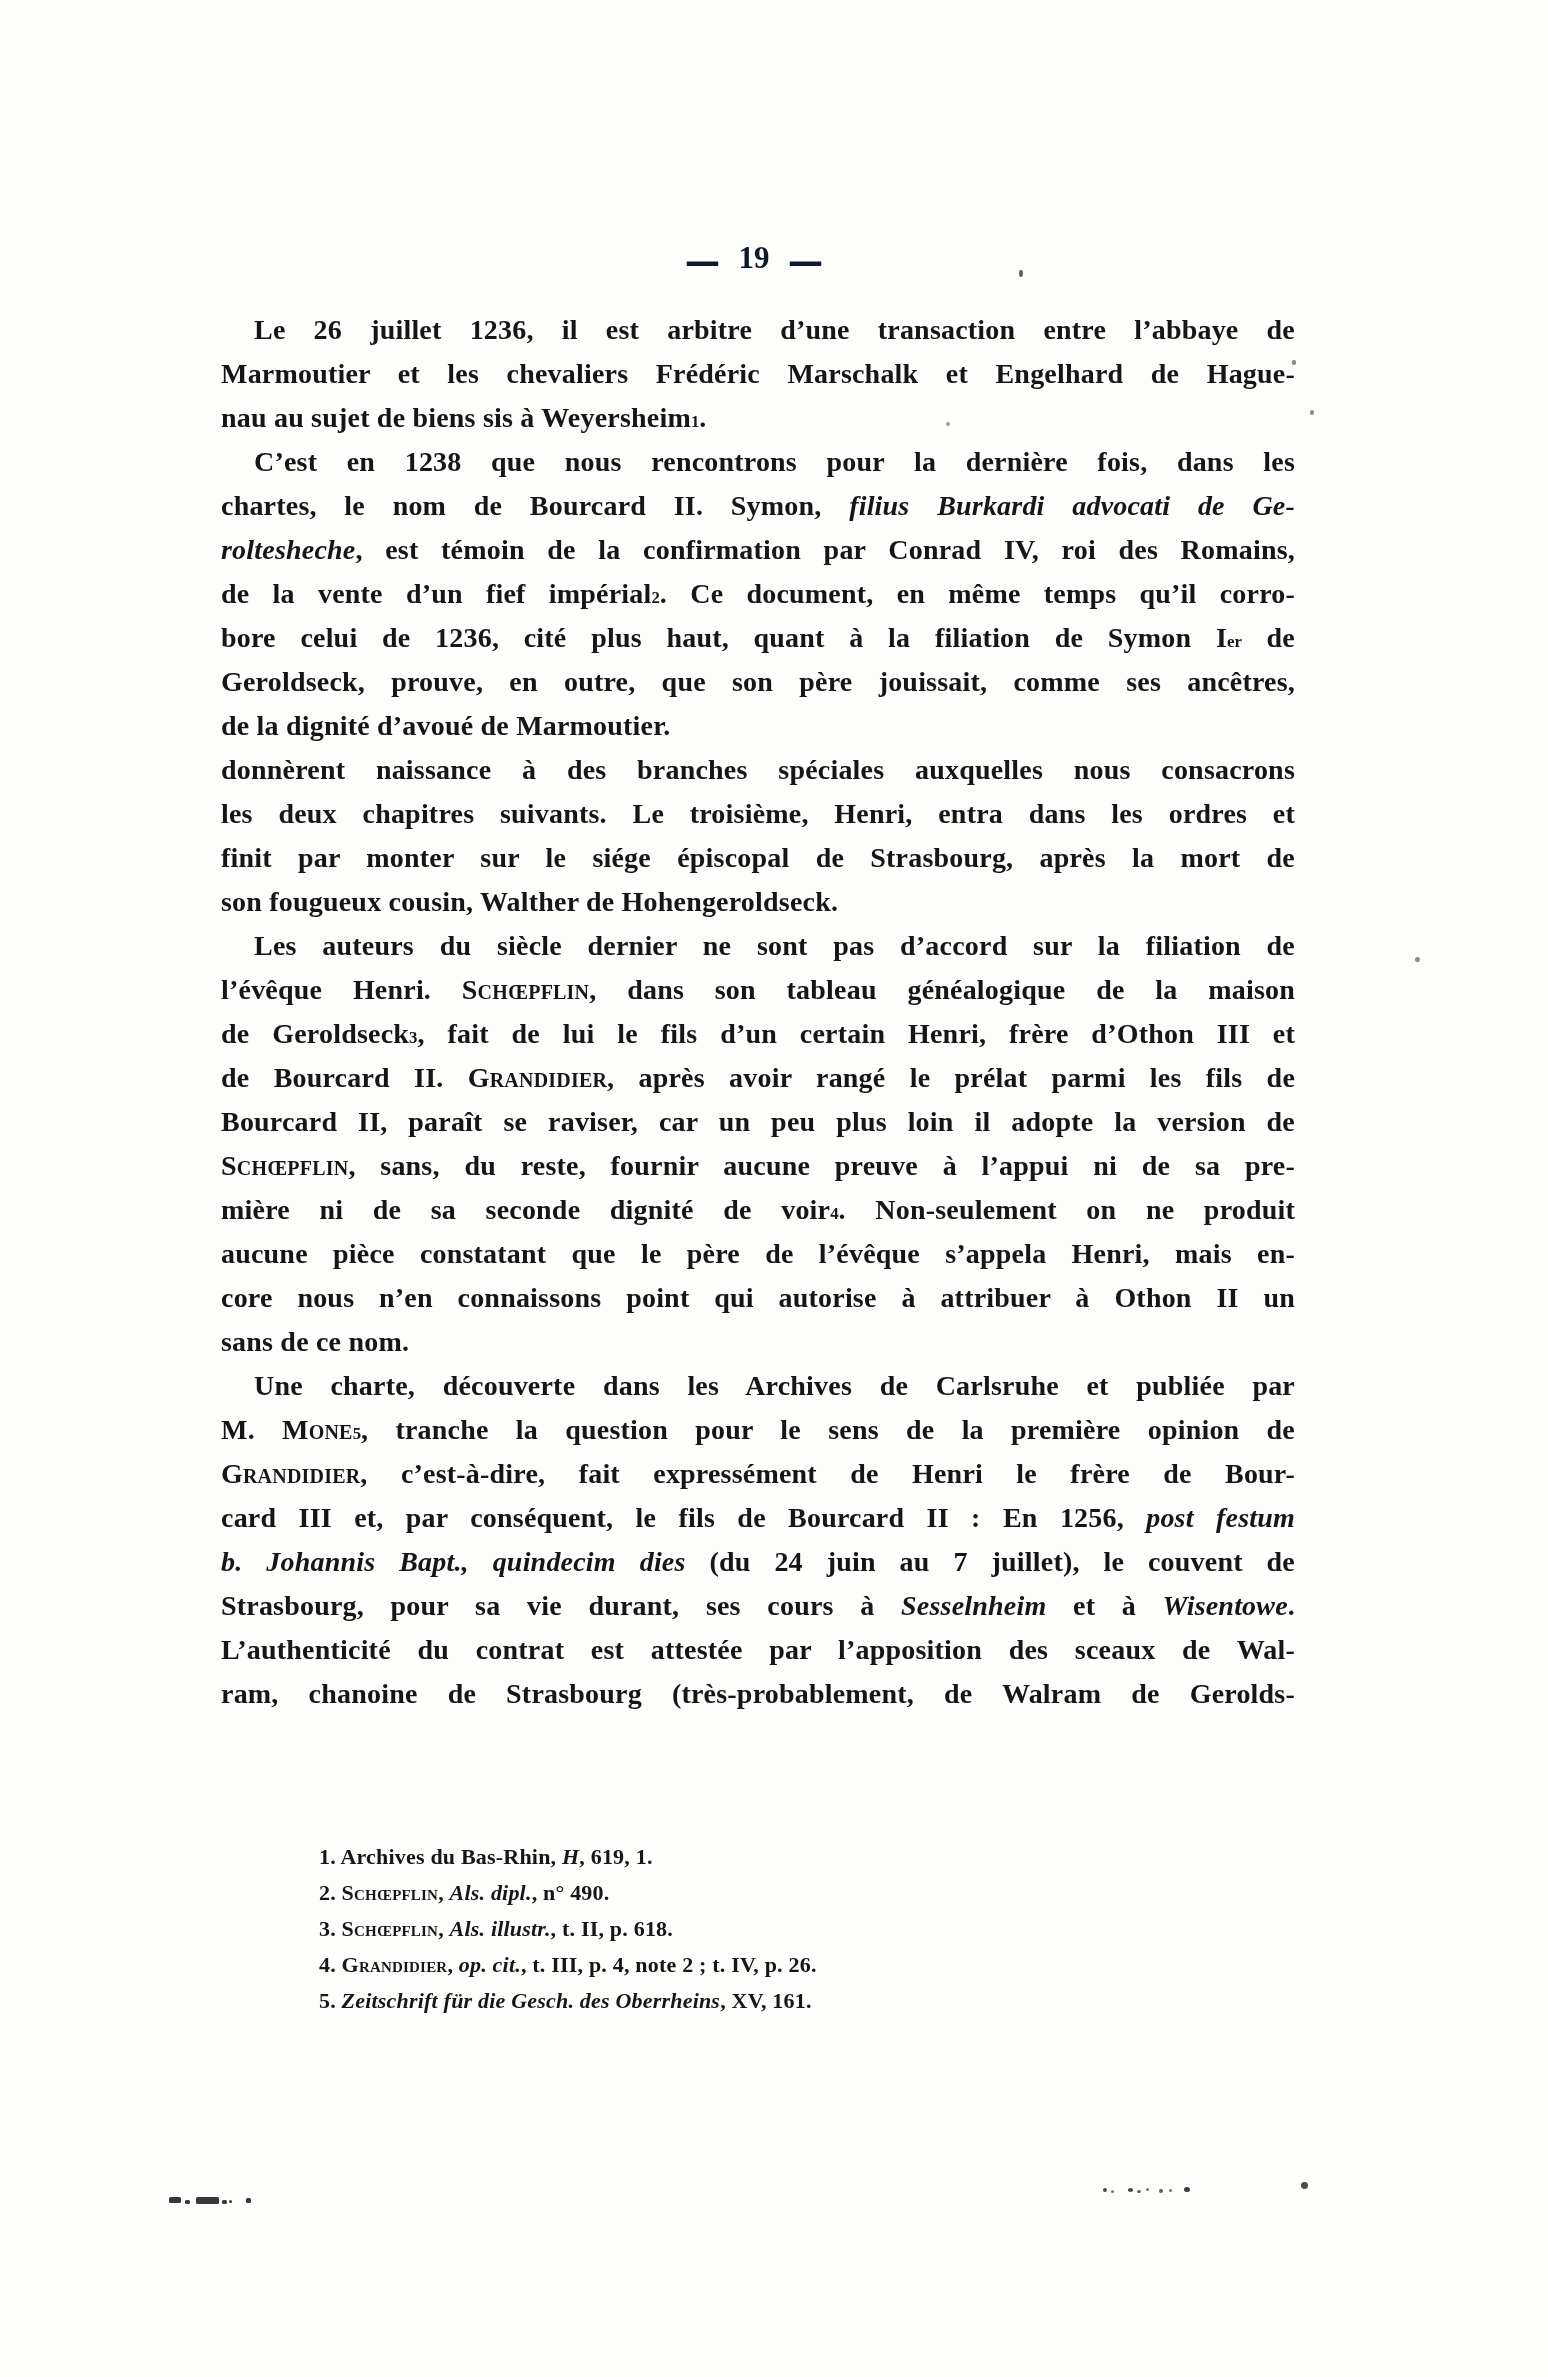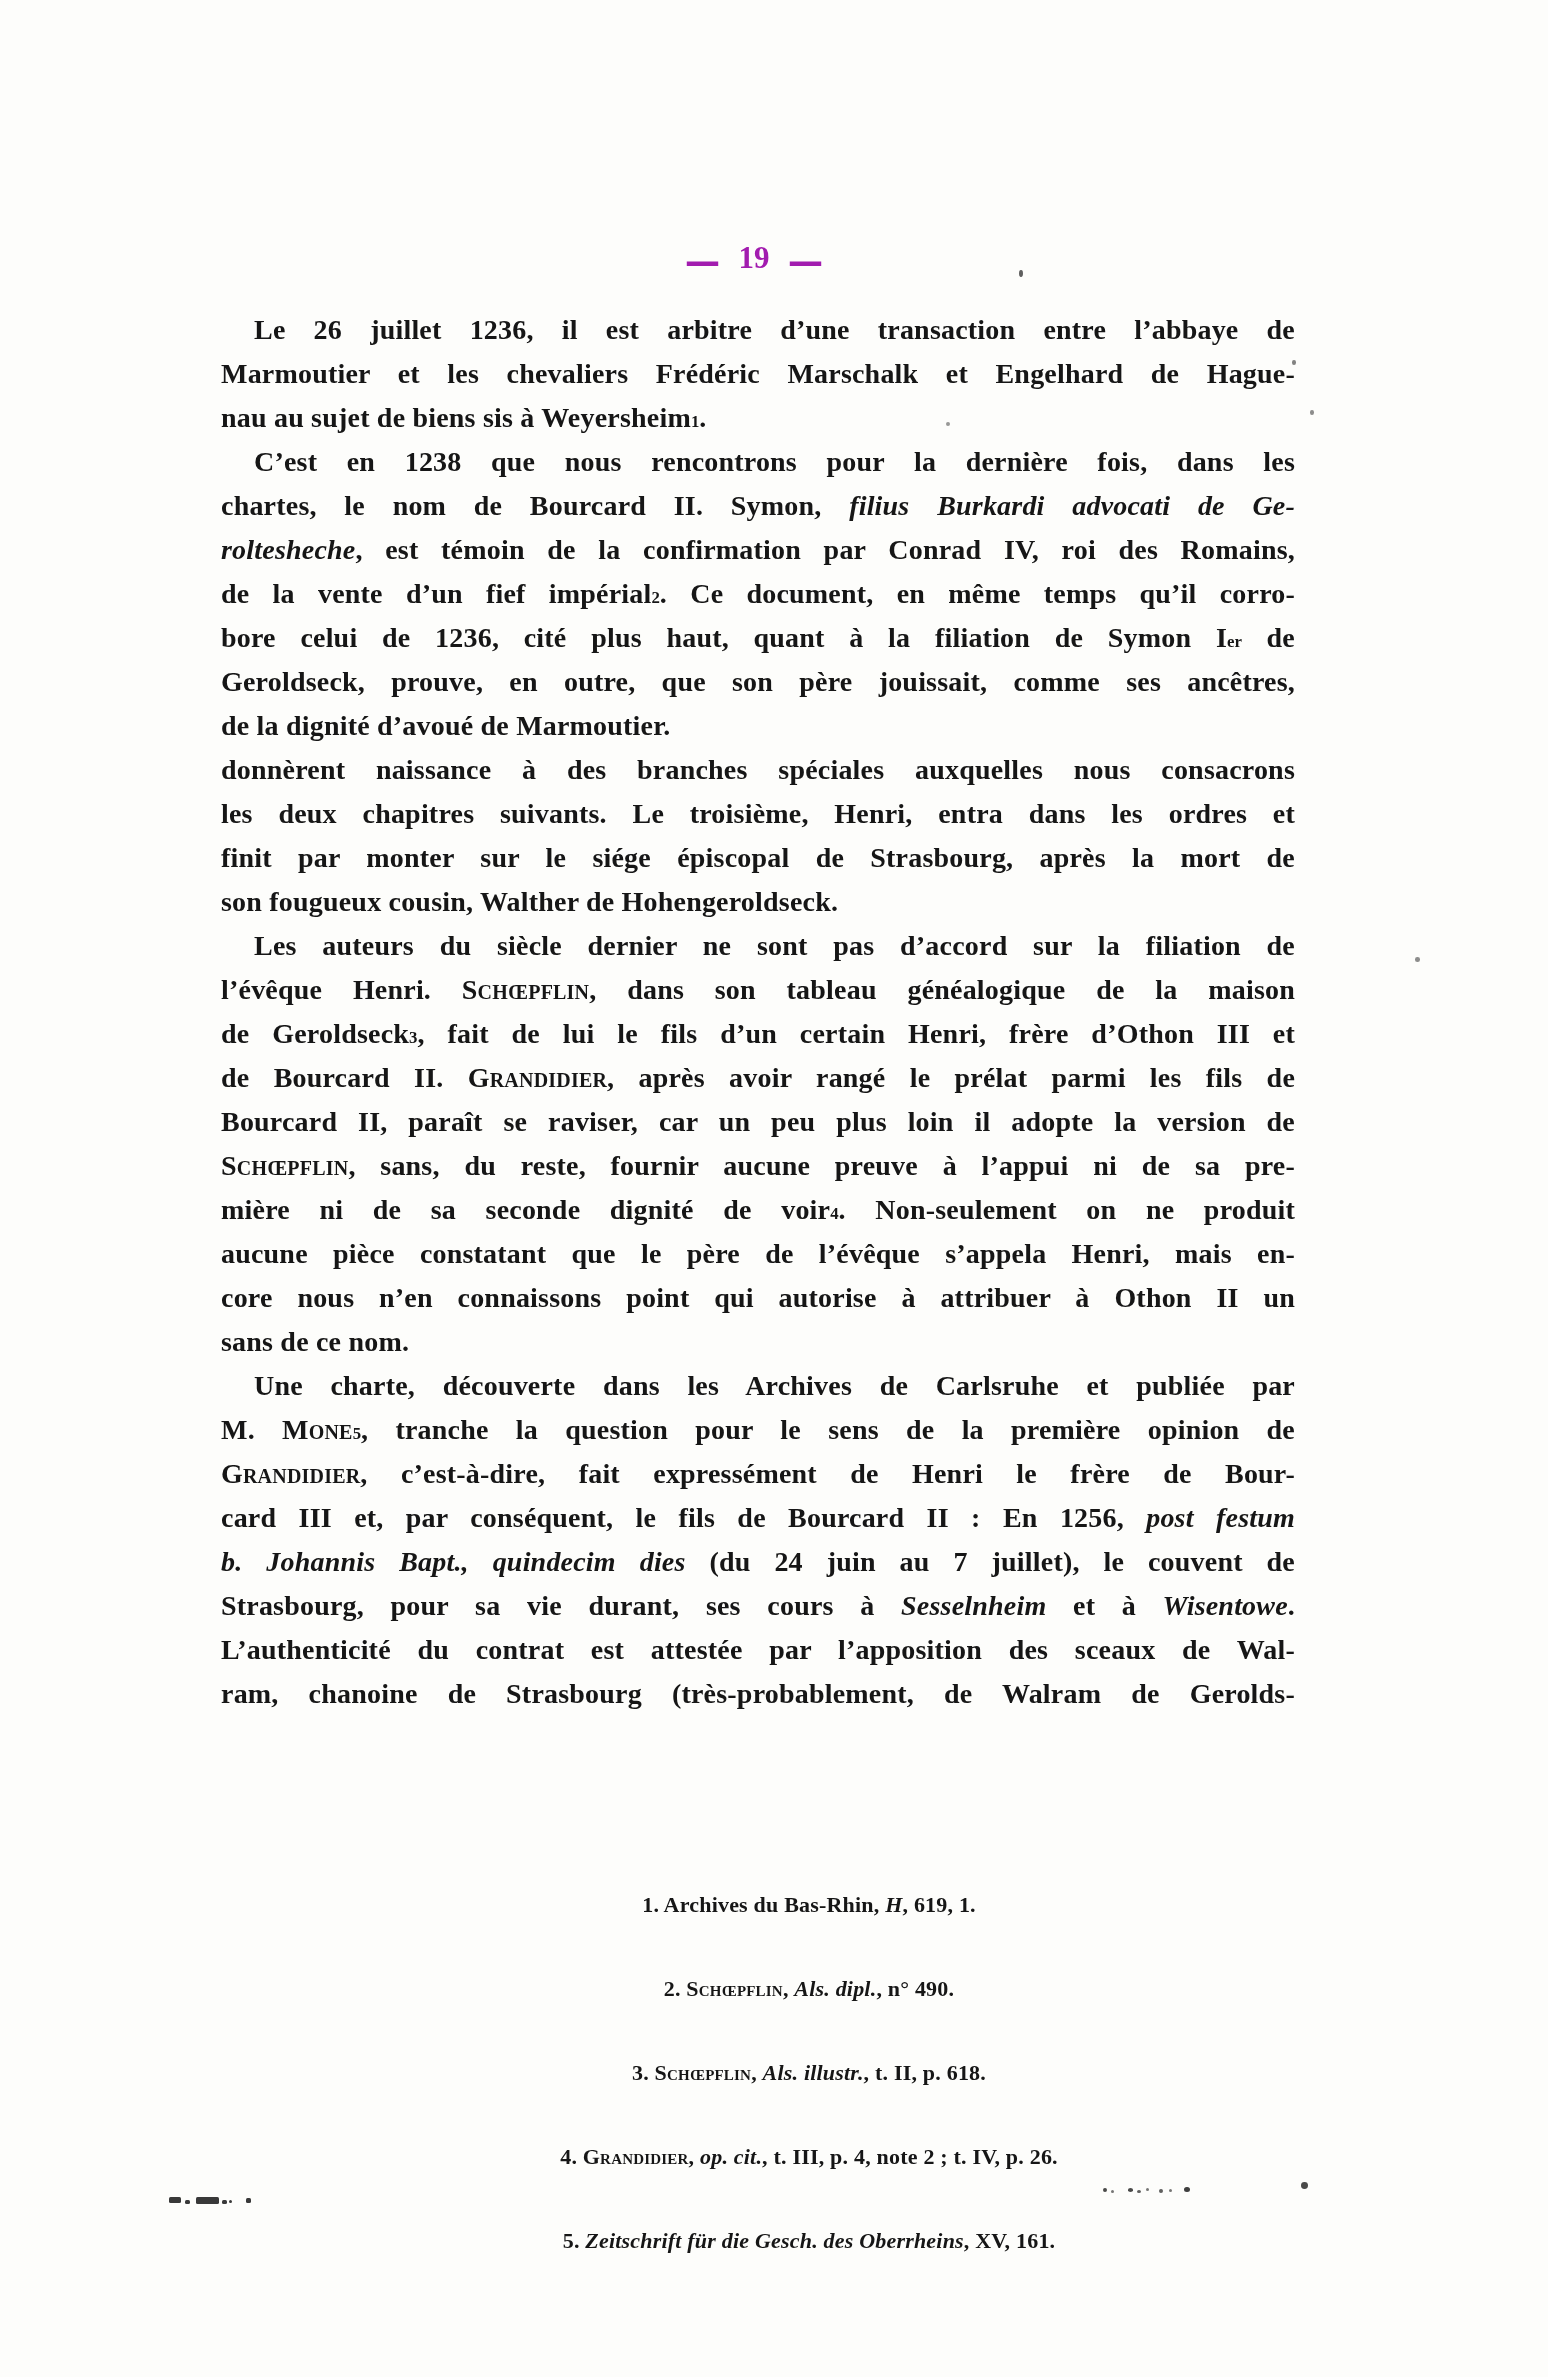--- a/index.html
+++ b/index.html
@@ -8,21 +8,21 @@
     width:1549px; height:2377px;
     background:#fdfdfb;
     overflow:hidden;
     font-family:"Liberation Serif","DejaVu Serif",serif;
     color:#161616;
   }
   .page-header {
     position:absolute; left:213px; top:240px; width:1082px;
     text-align:center;
     font-weight:700; font-size:31px; line-height:36px;
-    color:#a21caf;
+    color:#0f172a;
   }
   .page-header .dash {
     display:inline-block;
     margin:0 20.5px;
     transform:scaleY(2.1);
   }
   .body-text {
     position:absolute; left:213px; top:308px; width:1082px;
     font-weight:700; font-size:28px; line-height:44px;
     letter-spacing:0.2px;
@@ -42,21 +42,21 @@
     font-size:60%;
     vertical-align:38%;
     line-height:0;
     letter-spacing:0;
   }
   .footnotes {
     position:absolute; left:319px; top:1839px; width:980px;
     font-weight:700; font-size:22px; line-height:36px;
     letter-spacing:0.2px;
   }
-  .fn-line { height:36px; text-align:center;margin-top:48px; }
+  .fn-line { height:36px; text-align:left; }
   .speck {
     position:absolute;
     background:#1d1d1d;
     border-radius:50%;
   }
   .blot {
     position:absolute;
     background:#161616;
     border-radius:1.5px;
   }

